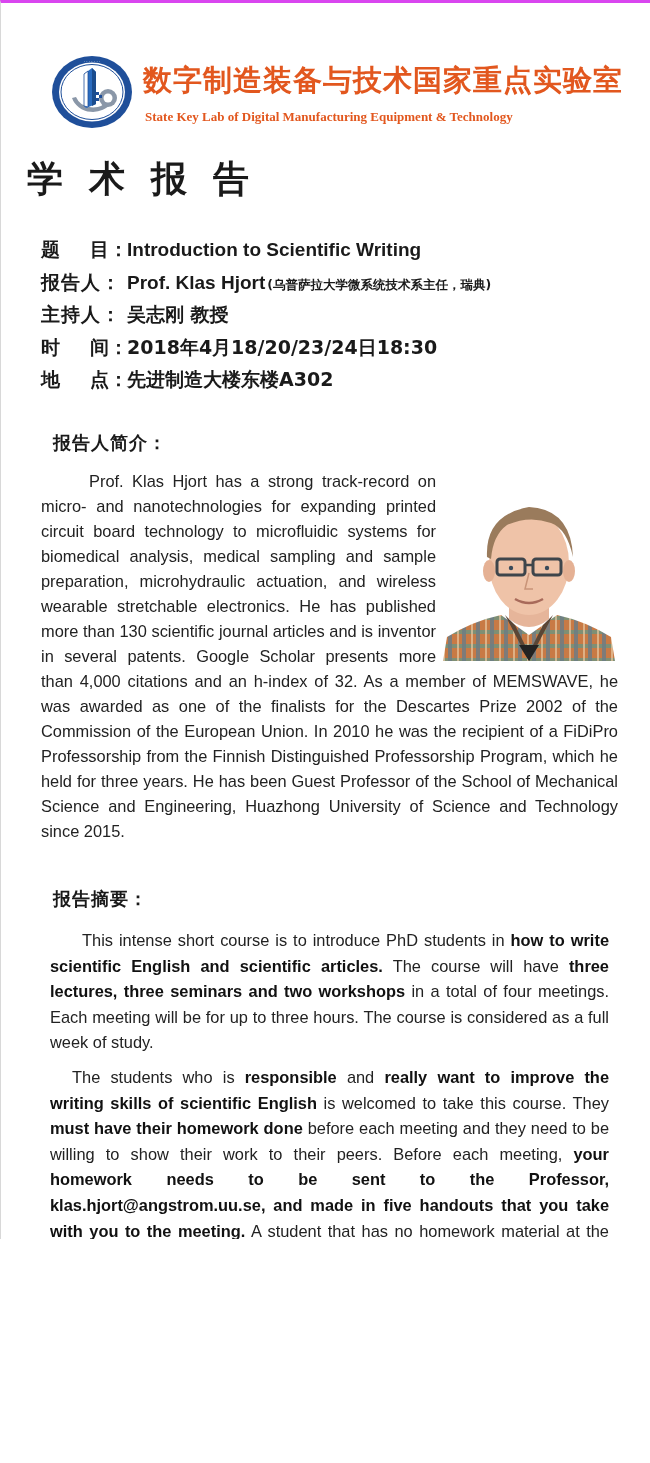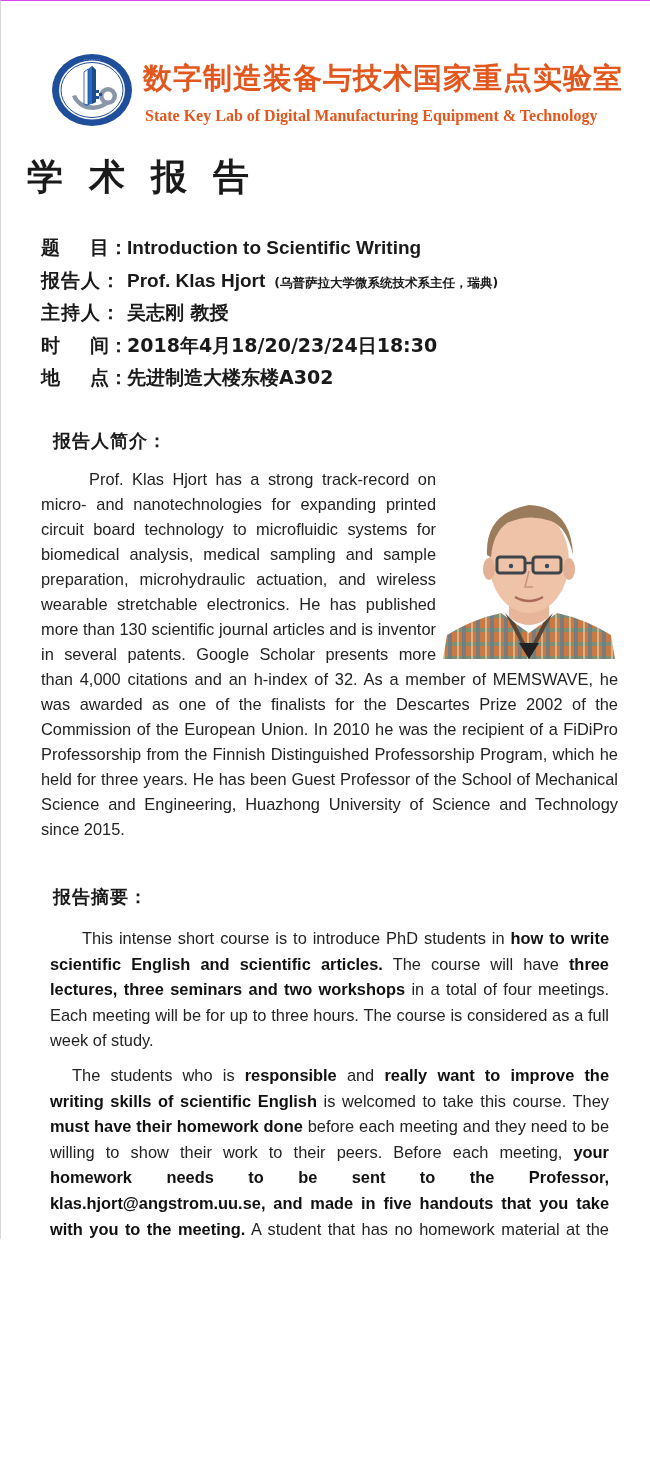--- a/index.html
+++ b/index.html
@@ -1,49 +1,49 @@
 <!DOCTYPE html>
 <html><head>
 <meta charset="utf-8">
 <style>
   * { margin: 0; padding: 0; box-sizing: border-box; }
   html, body { width: 650px; height: 1463px; background: #ffffff; overflow: hidden; }
   body { position: relative; font-family: "Liberation Sans", "DejaVu Sans", sans-serif; color: #1a1a1a; }
-  .page { position: absolute; left: 0; top: 0; width: 650px; height: 1239px; border-top: 1px solid #d946ef; border-left: 1px solid #d8d8d8; overflow: hidden; }
+  .page { position: absolute; left: 0; top: 0; width: 650px; height: 1239px; border-top: 3px solid #d946ef; border-left: 1px solid #d8d8d8; overflow: hidden; }
 
   
   .bg-photo {
     position: absolute; left: 0; top: 1240px; width: 650px; height: 223px;
     background:
       radial-gradient(ellipse 120px 40px at 230px 205px, rgba(40,90,130,0.85), rgba(40,90,130,0) 70%),
       radial-gradient(ellipse 140px 30px at 560px 190px, rgba(220,235,245,0.8), rgba(220,235,245,0) 70%),
       repeating-linear-gradient(12deg, rgba(255,255,255,0.18) 0 3px, rgba(60,100,130,0.18) 3px 9px),
       repeating-linear-gradient(-8deg, rgba(255,255,255,0.12) 0 2px, rgba(70,110,140,0.14) 2px 7px),
       linear-gradient(to bottom, #ffffff 0%, #eef3f7 12%, #b9cad8 35%, #8ea9be 60%, #6f8fa8 85%, #7a97ae 100%);
   }
   .bg-photo::after {
     content: ""; position: absolute; left: 0; top: 0; width: 100%; height: 60px;
     background: linear-gradient(to bottom, #ffffff, rgba(255,255,255,0));
   }
 
   
   .logo { position: absolute; left: 49px; top: 51px; width: 84px; height: 76px; }
   .lab-cn { position: absolute; left: 142px; top: 58px; font-size: 29px; font-weight: bold; color: #e2571e; letter-spacing: 1px; white-space: nowrap; font-family: "DejaVu Sans", sans-serif; }
-  .lab-en { position: absolute; left: 144px; top: 106px; font-size: 16px; font-weight: bold; color: #e2571e; font-family: "Liberation Serif", serif; white-space: nowrap; }
+  .lab-en { position: absolute; left: 144px; top: 106px; font-size: 13px; font-weight: bold; color: #e2571e; font-family: "Liberation Serif", serif; white-space: nowrap; }
 
   .title { position: absolute; left: 0; width: 650px; top: 152px; font-size: 36px; font-weight: bold; color: #1a1a1a; letter-spacing: 26px; padding-left: 26px; font-family: "DejaVu Sans", sans-serif; }
 
   
   .info { position: absolute; left: 40px; top: 234px; width: 600px; }
   .info-row { height: 32.5px; font-size: 19px; font-weight: bold; white-space: nowrap; display: flex; align-items: baseline; }
   .info-label { display: inline-block; width: 86px; font-family: "DejaVu Sans", sans-serif; letter-spacing: 1px; }
   .info-label.spaced { letter-spacing: 0; }
   .info-label .gap { display: inline-block; width: 30px; }
   .info-value { font-family: "Liberation Sans", sans-serif; }
-  .info-note { font-size: 12.5px; font-weight: bold; font-family: "DejaVu Sans", sans-serif; margin-left: 9px; }
+  .info-note { font-size: 12.5px; font-weight: bold; font-family: "DejaVu Sans", sans-serif; margin-left: 2px; }
 
   .section-h { position: absolute; left: 52px; font-size: 18px; font-weight: bold; font-family: "DejaVu Sans", sans-serif; letter-spacing: 1px; }
 
   
   .photo { position: absolute; left: 442px; top: 482px; width: 172px; height: 176px; overflow: hidden; background: #ffffff; }
   .bio { position: absolute; left: 40px; top: 466px; width: 577px; font-size: 16.4px; line-height: 25px; text-align: justify; color: #222; }
   .bio .float-space { float: right; width: 182px; height: 198px; }
   .indent { display: inline-block; width: 48px; }
 
   .abstract { position: absolute; left: 40px; top: 916px; width: 577px; font-size: 16.4px; line-height: 25.6px; text-align: justify; color: #222; }

